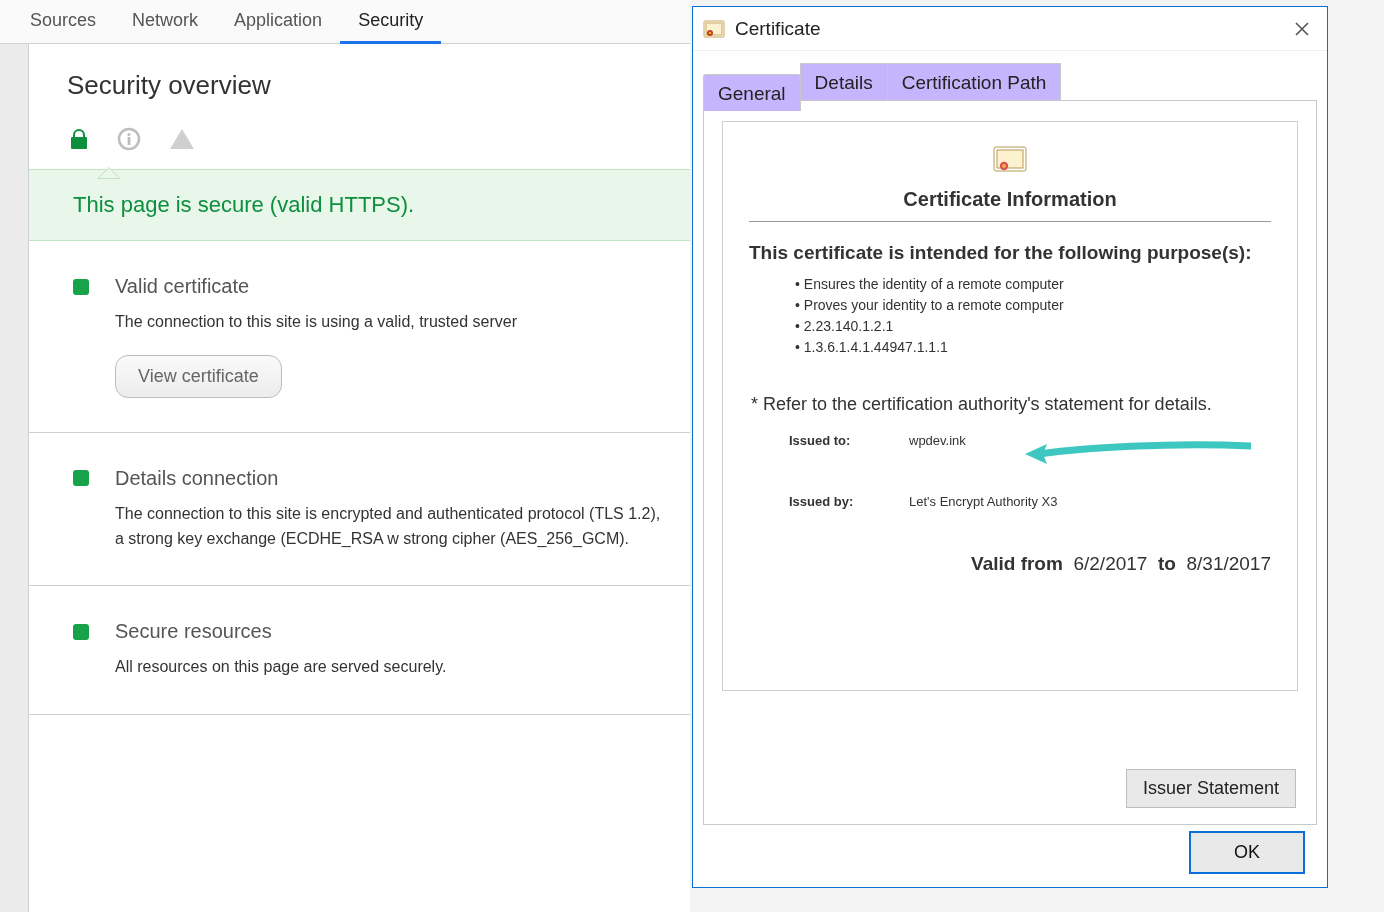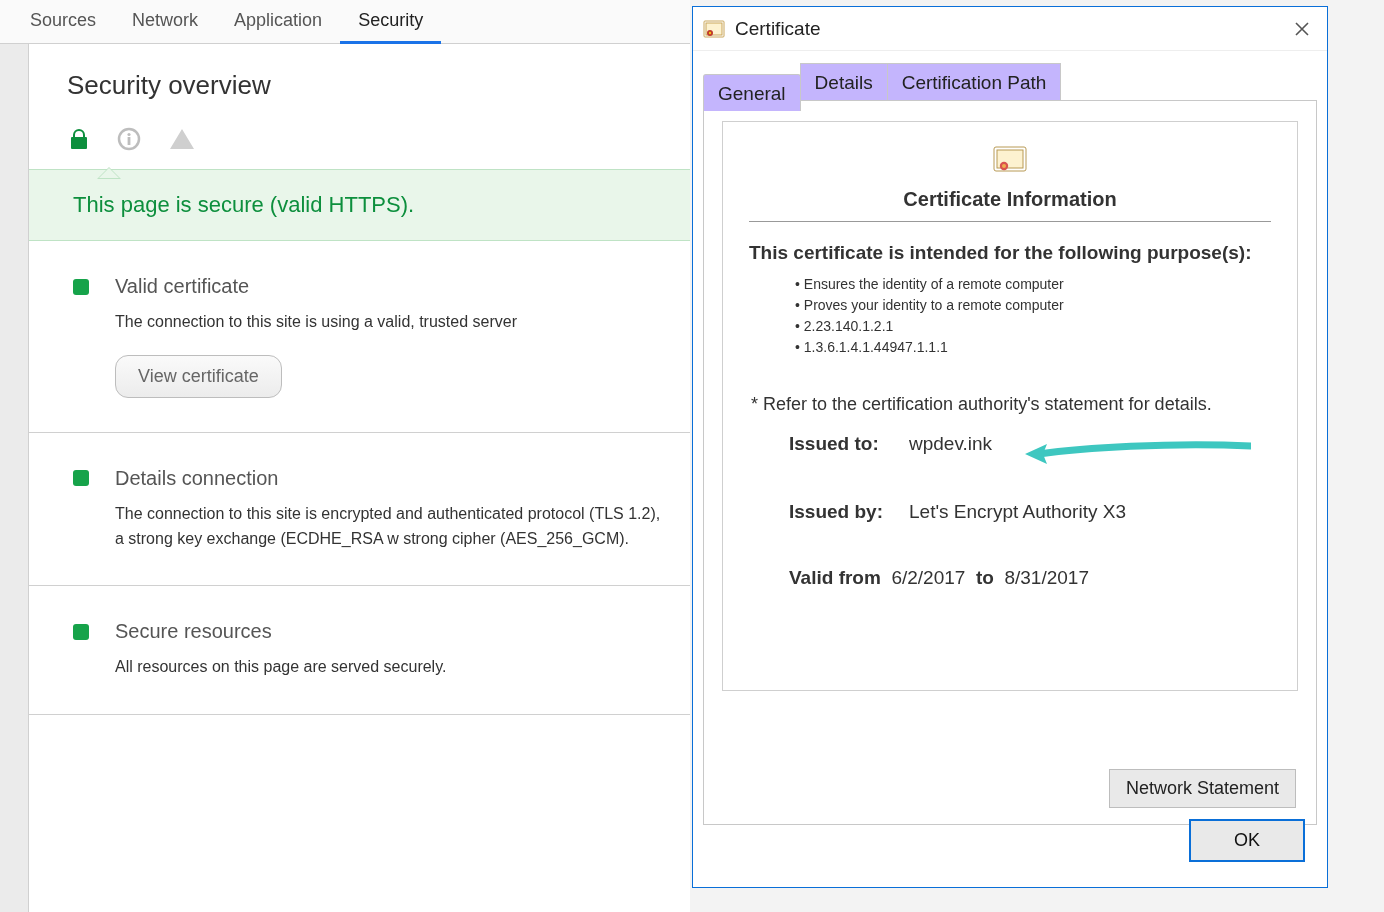--- a/index.html
+++ b/index.html
@@ -113,36 +113,36 @@
   }
   .cert-info-head{
     display:flex;align-items:center;gap:14px;padding-bottom:10px;border-bottom:1px solid #999;margin-bottom:20px;flex-direction:column;
   }
   .cert-info-head .title{font-size:20px;font-weight:700;}
   .purpose-line{font-size:19px;font-weight:700;margin-bottom:10px;}
   .purpose-list{margin:0 0 0 46px;padding:0;list-style:none;font-size:14px;line-height:1.5;}
   .purpose-list li::before{content:"• ";}
 
   .refer{font-size:18px;margin:36px 0 18px 2px;}
-  .kv{display:flex;gap:10px;font-size:19px;margin:18px 0 12px 40px;align-items:baseline;}
+  .kv{display:flex;gap:10px;font-size:13px;margin:18px 0 12px 40px;align-items:baseline;}
   .kv .k{font-weight:700;min-width:110px;}
-  .valid-line{font-size:19px;margin:44px 0 0 40px;}
+  .valid-line{font-size:19px;margin:44px 0 0 40px;text-align:right;}
   .valid-line b{font-weight:700;}
 
   .arrow{
     position:absolute;left:298px;top:318px;width:230px;height:28px;pointer-events:none;
   }
 
   .issuer-btn{
     position:absolute;right:20px;bottom:16px;background:#e9e9e9;border:1px solid #bdbdbd;
     padding:8px 16px;font-size:18px;color:#222;cursor:default;
   }
 
   .cert-footer{
-    position:absolute;left:0;right:0;bottom:16px;height:62px;display:flex;justify-content:flex-end;align-items:center;padding-right:22px;
+    position:absolute;left:0;right:0;bottom:4px;height:62px;display:flex;justify-content:flex-end;align-items:center;padding-right:22px;
   }
   .ok-btn{
     width:116px;padding:9px 0;text-align:center;font-size:18px;
     background:#e9e9e9;border:2px solid #0a6fd8;color:#111;cursor:default;
   }
 
   svg{display:block;}
 </style>
 </head>
 <body>
@@ -276,20 +276,20 @@
         </div>
 
         <div class="valid-line">
           <b>Valid from</b>
           &nbsp;<span>6/2/2017</span>
           &nbsp;<b>to</b>
           &nbsp;<span>8/31/2017</span>
         </div>
       </div>
 
-      <div class="issuer-btn">Network Statement</div>
+      <div class="issuer-btn">Issuer Statement</div>
     </div>
   </div>
 
   <div class="cert-footer">
     <div class="ok-btn">OK</div>
   </div>
 </div>
 
 </body></html>

